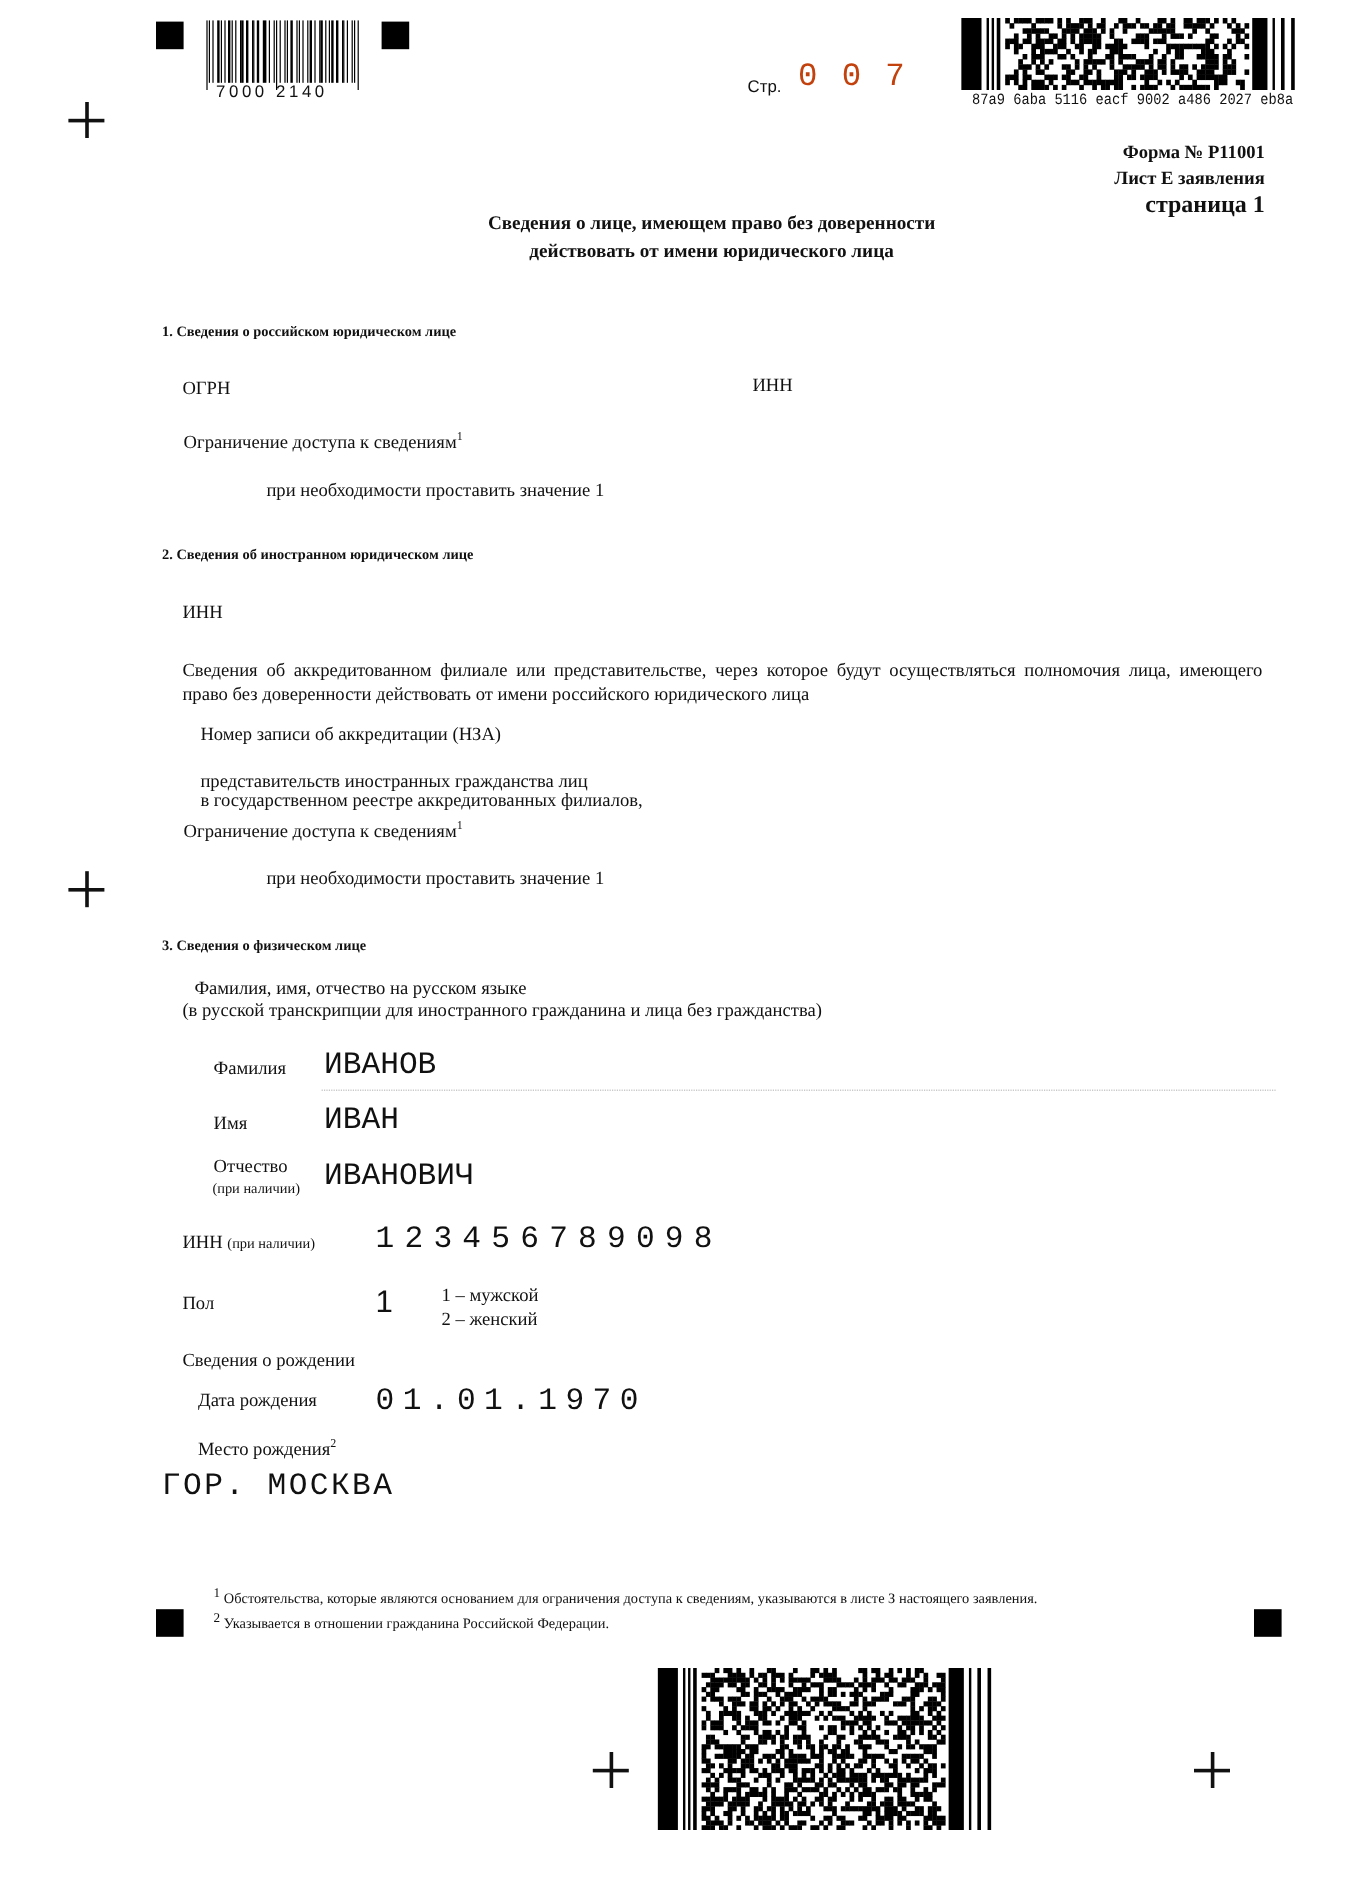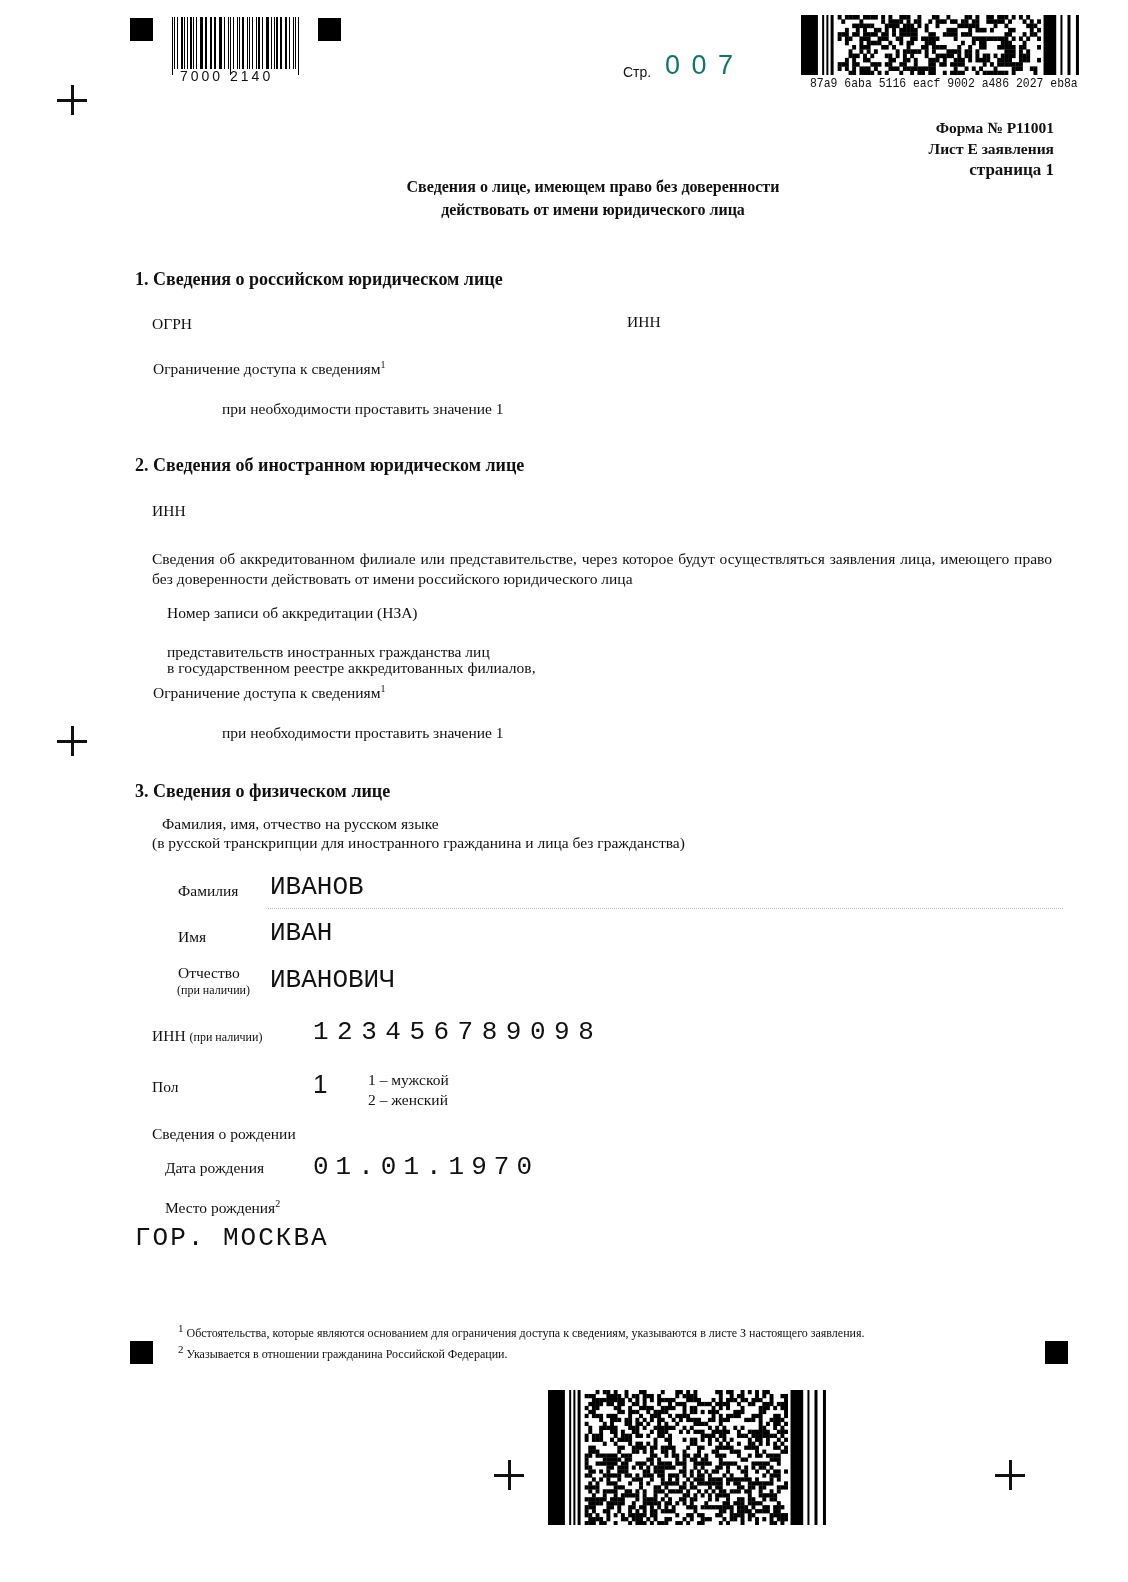--- a/index.html
+++ b/index.html
@@ -9,21 +9,21 @@
     }
     .abs { position: absolute; }
     .marker-sq { position: absolute; width: 23px; height: 23px; background: #000; }
     .cross { position: absolute; width: 30px; height: 30px; }
     .cross::before { content: ""; position: absolute; left: 0; top: 14px; width: 30px; height: 2.5px; background: #111; }
     .cross::after { content: ""; position: absolute; left: 14px; top: 0; width: 2.5px; height: 30px; background: #111; }
     .mono { font-family: "Liberation Mono", monospace; }
     .sans { font-family: "Liberation Sans", sans-serif; }
     .bold { font-weight: bold; }
     .label { font-size: 15.5px; }
-    .section-title { font-size: 18px; font-weight: bold; }
+    .section-title { font-size: 12px; font-weight: bold; }
     .small { font-size: 12px; }
     .value-mono { font-family: "Liberation Mono", monospace; font-size: 26px; color: #111; }
     .value-spaced { font-family: "Liberation Mono", monospace; font-size: 26px; letter-spacing: 8px; color: #111; }
     sup { font-size: 10px; }
     .barcode-linear { position: absolute; display: flex; align-items: stretch; }
     .barcode-linear span { display: block; background: #000; height: 100%; }
     .pdf417 { position: absolute; }
     .dotted-line { position: absolute; border-top: 1px dotted #bbb; height: 0; }
     .footnote { font-size: 12px; }
   </style>
@@ -80,21 +80,21 @@
     <span style="width: 1px; margin-right: 1px;"></span>
     <span style="width: 1px; margin-right: 2px;"></span>
     <span style="width: 2px; margin-right: 3px;"></span>
     <span style="width: 1px; margin-right: 1px;"></span>
     <span style="width: 1px; margin-right: 2px;"></span>
     <span style="width: 2px; margin-right: 3px; height: 58px;"></span>
   </div>
 <div class="abs sans" style="left:180px; top:68px; font-size:14px; letter-spacing:3px;">7000 2140</div>
 
 <div class="abs sans" style="left:623px; top:64px; font-size:14px;">Стр.</div>
-<div class="abs sans" style="left:665px; top:50px; font-size:27px; letter-spacing:2px; color:#0f766e;">0 0 7</div>
+<div class="abs sans" style="left:665px; top:50px; font-size:27px; letter-spacing:2px; color:#c2410c;font-family:Liberation Mono, monospace;">0 0 7</div>
 
 <svg class="pdf417" id="pdf-top" style="left:801px; top:15px;" width="282" height="60">
     <rect x="0" y="0" width="16.919999999999998" height="60" fill="#000"></rect>
     <rect x="21.15" y="0" width="2" height="60" fill="#000"></rect>
     <rect x="25.38" y="0" width="2" height="60" fill="#000"></rect>
     <rect x="29.61" y="0" width="3" height="60" fill="#000"></rect>
     <rect x="242.52" y="0" width="12.69" height="60" fill="#000"></rect>
     <rect x="259.44" y="0" width="2" height="60" fill="#000"></rect>
     <rect x="266.49" y="0" width="3" height="60" fill="#000"></rect>
     <rect x="274.95" y="0" width="3" height="60" fill="#000"></rect>
@@ -488,36 +488,36 @@
     <rect x="196.19142857142856" y="55.714285714285715" width="3.9257142857142853" height="4.585714285714285" fill="#000"></rect>
     <rect x="199.81714285714284" y="55.714285714285715" width="3.9257142857142853" height="4.585714285714285" fill="#000"></rect>
     <rect x="203.44285714285712" y="55.714285714285715" width="3.9257142857142853" height="4.585714285714285" fill="#000"></rect>
     <rect x="210.6942857142857" y="55.714285714285715" width="3.9257142857142853" height="4.585714285714285" fill="#000"></rect>
     <rect x="232.4485714285714" y="55.714285714285715" width="3.9257142857142853" height="4.585714285714285" fill="#000"></rect>
   </svg>
 <div class="abs mono" style="left:810px; top:76px; font-size:13px; transform: scaleX(0.88); transform-origin:left;">87a9 6aba 5116 eacf 9002 a486 2027 eb8a</div>
 
 <div class="abs bold" style="right:74px; top:119px; font-size:15.5px; text-align:right;">Форма № Р11001</div>
 <div class="abs bold" style="right:74px; top:140px; font-size:15.5px; text-align:right;">Лист Е заявления</div>
-<div class="abs bold" style="right:74px; top:160px; font-size:17px; text-align:right;">страница 1</div>
+<div class="abs bold" style="right:74px; top:160px; font-size:20px; text-align:right;">страница 1</div>
 
 <div class="abs bold" style="left:0; width:1186px; text-align:center; top:178px; font-size:16px;">Сведения о лице, имеющем право без доверенности</div>
 <div class="abs bold" style="left:0; width:1186px; text-align:center; top:201px; font-size:16px;">действовать от имени юридического лица</div>
 
 <div class="abs section-title" style="left:135px; top:269px;">1. Сведения о российском юридическом лице</div>
 <div class="abs label" style="left:152px; top:315px;">ОГРН</div>
 <div class="abs label" style="left:627px; top:313px;">ИНН</div>
 <div class="abs label" style="left:153px; top:359px;">
   <span>Ограничение доступа к сведениям</span><sup>1</sup>
 </div>
 <div class="abs label" style="left:222px; top:400px;">при необходимости проставить значение 1</div>
 
 <div class="abs section-title" style="left:135px; top:455px;">2. Сведения об иностранном юридическом лице</div>
 <div class="abs label" style="left:152px; top:502px;">ИНН</div>
-<div class="abs label" style="left:152px; top:549px; width:900px; text-align:justify; line-height:20px;">Сведения об аккредитованном филиале или представительстве, через которое будут осуществляться заявления лица, имеющего право без доверенности действовать от имени российского юридического лица</div>
+<div class="abs label" style="left:152px; top:549px; width:900px; text-align:justify; line-height:20px;">Сведения об аккредитованном филиале или представительстве, через которое будут осуществляться полномочия лица, имеющего право без доверенности действовать от имени российского юридического лица</div>
 <div class="abs label" style="left:167px; top:604px;">Номер записи об аккредитации (НЗА)</div>
 <div class="abs label" style="left:167px; top:623px;margin-top:36px;">в государственном реестре аккредитованных филиалов,</div>
 <div class="abs label" style="left:167px; top:643px;">представительств иностранных гражданства лиц</div>
 <div class="abs label" style="left:153px; top:683px;">
   <span>Ограничение доступа к сведениям</span><sup>1</sup>
 </div>
 <div class="abs label" style="left:222px; top:724px;">при необходимости проставить значение 1</div>
 
 <div class="abs section-title" style="left:135px; top:781px;">3. Сведения о физическом лице</div>
 <div class="abs label" style="left:162px; top:815px;text-align:center;">Фамилия, имя, отчество на русском языке</div>

